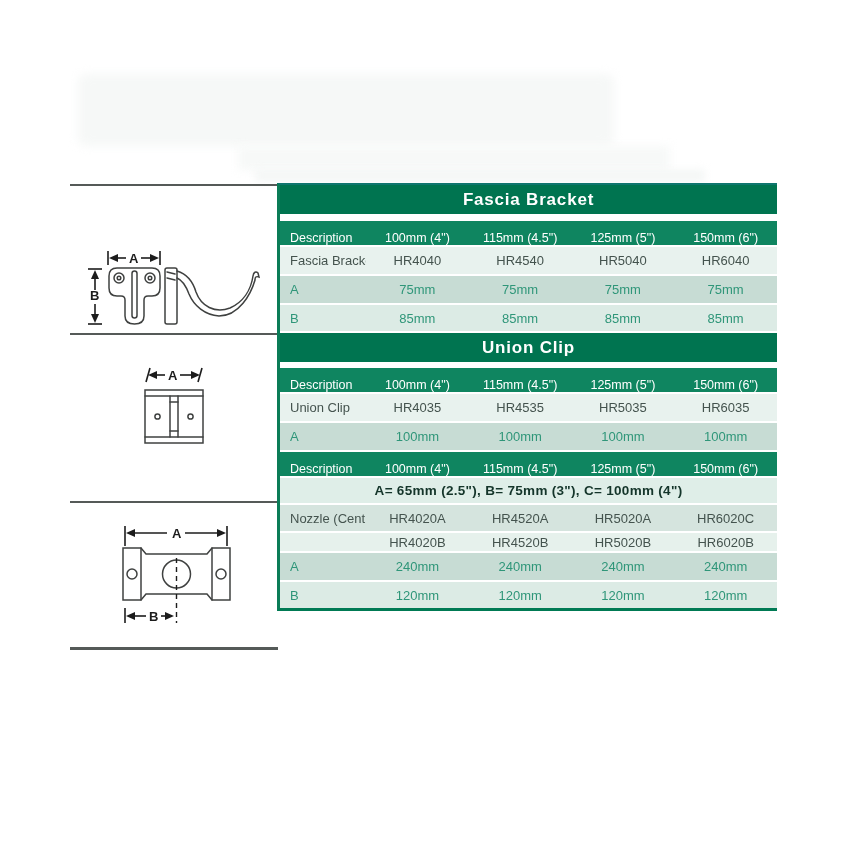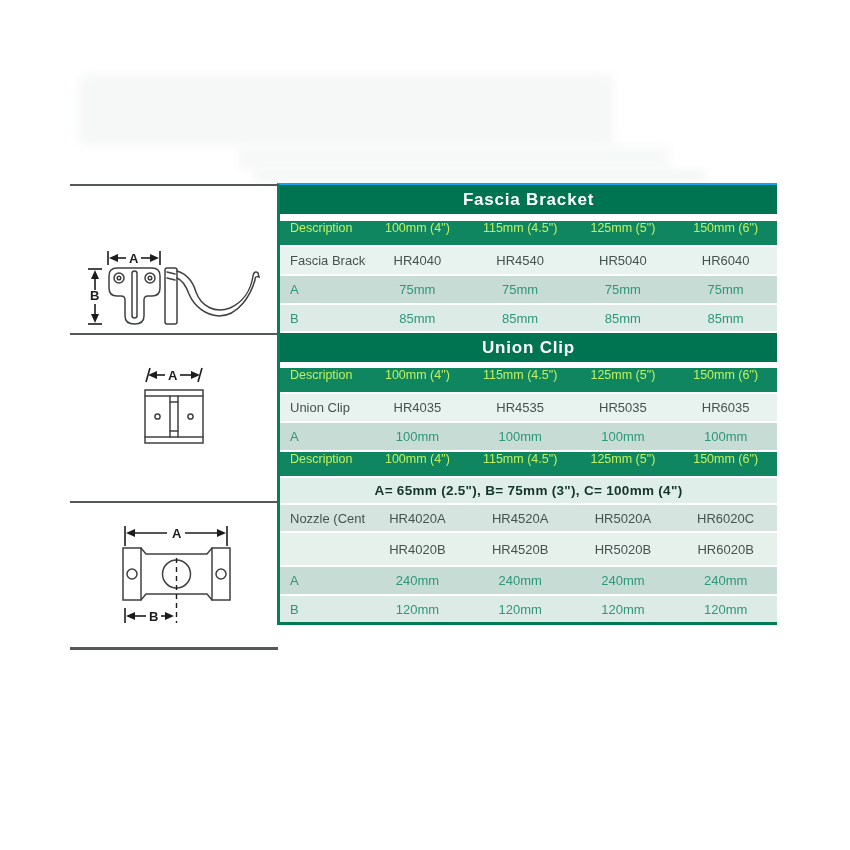--- a/index.html
+++ b/index.html
@@ -24,37 +24,37 @@
   .diag-union{left:110px;top:358px;}
   .diag-outlet{left:103px;top:518px;}
   svg .ln{stroke:#3f4140;stroke-width:1.5;fill:none;stroke-linecap:round;}
   svg .dim{stroke:#1c1c1c;stroke-width:1.6;fill:none;}
   svg .dimfill{fill:#1c1c1c;stroke:none;}
   svg .dimtext{fill:#1c1c1c;font-family:"Liberation Sans",sans-serif;font-size:13px;font-weight:bold;}
   svg .dash{stroke:#1c1c1c;stroke-width:1.4;stroke-dasharray:5 4;fill:none;}
 
   
   .tablewrap{position:absolute;left:277px;top:183px;width:497px;
-    border-left:3px solid #0a7c57;border-top:2px solid #0ea5e9;border-bottom:3px solid #007a54;
+    border-left:3px solid #0a7c57;border-top:2px solid #0f766e;border-bottom:3px solid #007a54;
     background:#ffffff;}
   .tbl-title{height:29px;line-height:29px;background:#007450;color:#ffffff;
     font-size:17px;font-weight:bold;text-align:center;letter-spacing:0.8px;}
   .mb7{margin-bottom:7px;} .mb6{margin-bottom:6px;} .mb5{margin-bottom:5px;}
-  .thead{display:flex;align-items:flex-start;height:24px;background:#0f8560;color:#bef264;
+  .thead{display:flex;align-items:flex-end;height:24px;background:#0f8560;color:#ffffff;
     font-size:12.5px;margin-bottom:2px;}
   .row{display:flex;align-items:center;font-size:13px;margin-bottom:2px;}
   .lbl{width:76px;padding-left:10px;white-space:nowrap;overflow:hidden;flex:none;}
   .cell{flex:1;text-align:center;}
   .row-code{background:#e8f2ee;color:#44534e;height:27px;}
   .row-dima{background:#c7dcd4;color:#2f9679;height:27px;}
   .row-dimb{background:#dcebe5;color:#2f9679;height:26px;}
   .row-note{background:#dfeee8;color:#14352a;font-weight:bold;font-size:13.5px;
     height:25px;justify-content:center;letter-spacing:0.3px;}
   .row-nz1{background:#d5e4de;color:#44534e;height:26px;}
-  .row-nz2{background:#e6f1ec;color:#44534e;height:32px;justify-content:center;}
+  .row-nz2{background:#e6f1ec;color:#44534e;height:18px;justify-content:center;}
 </style>
 </head>
 <body>
 
 <div class="canvas">
 
   <div class="ghost ghost1"></div>
   <div class="ghost ghost2"></div>
   <div class="ghost ghost3"></div>
 

